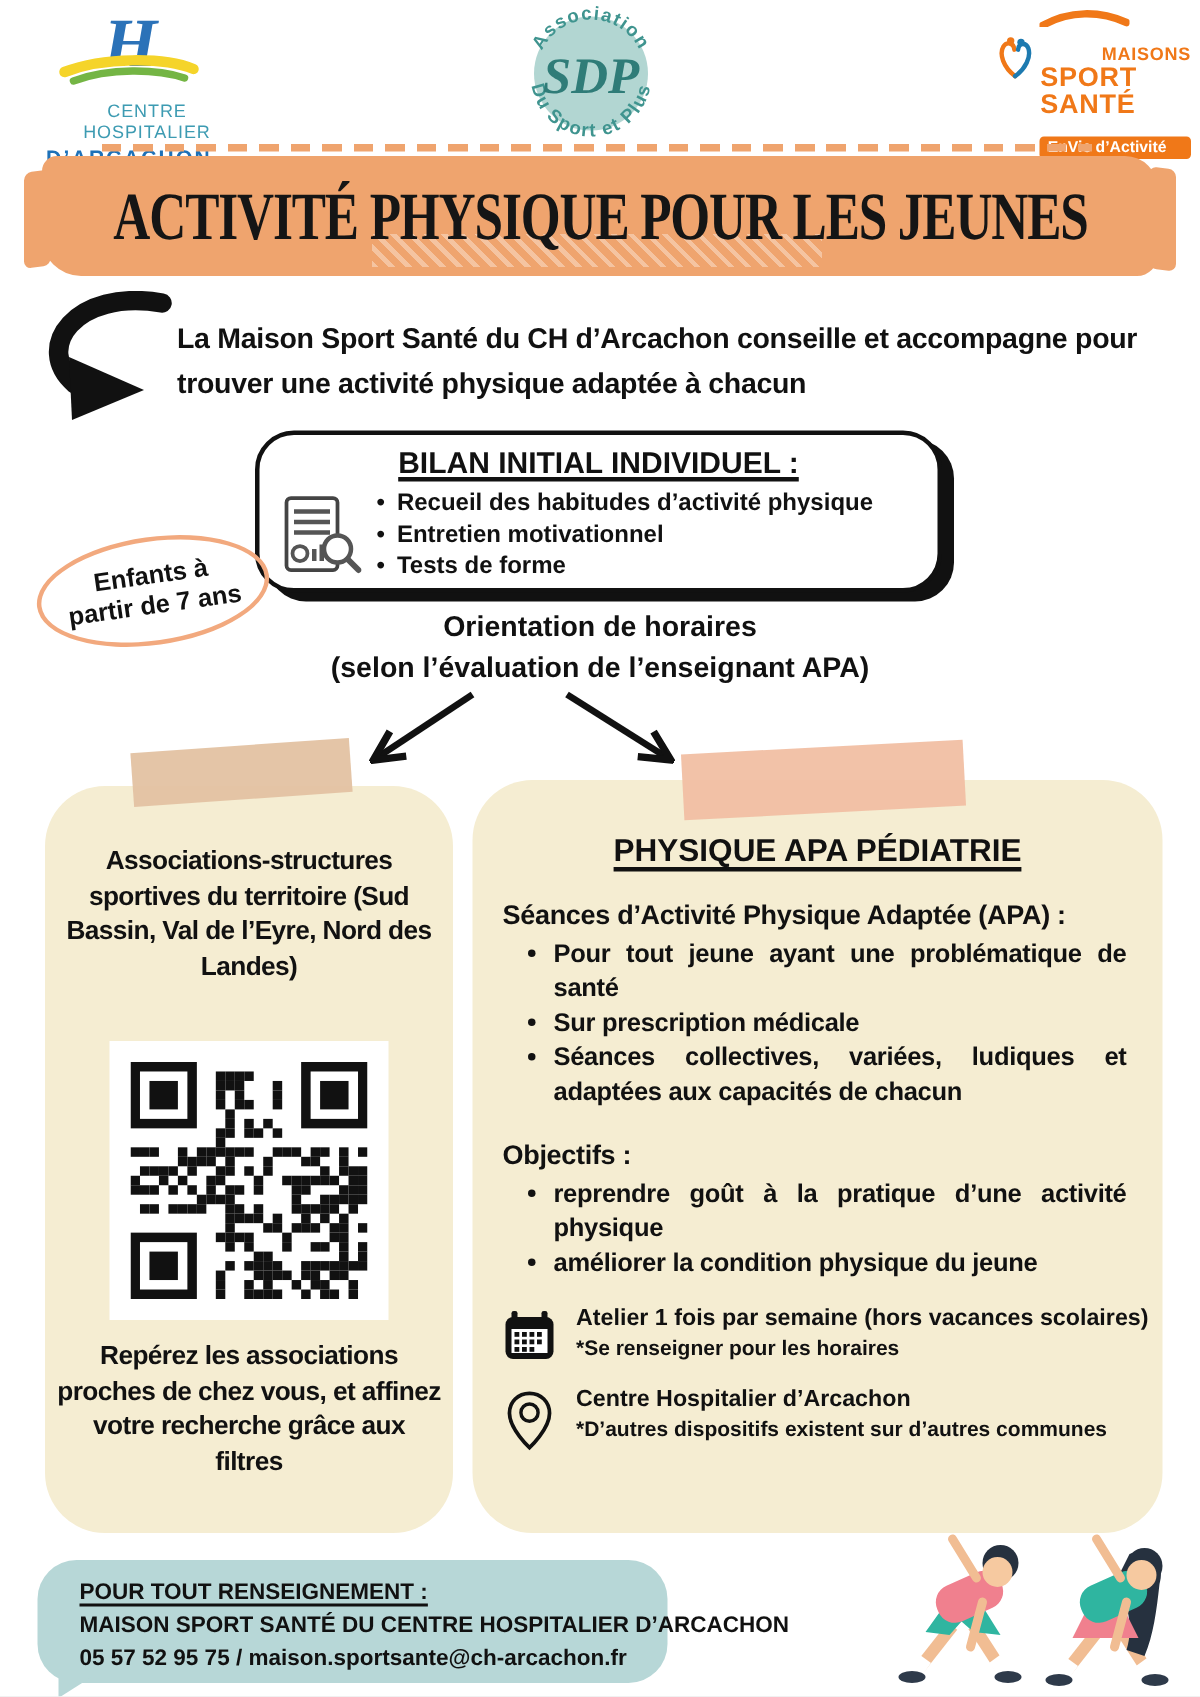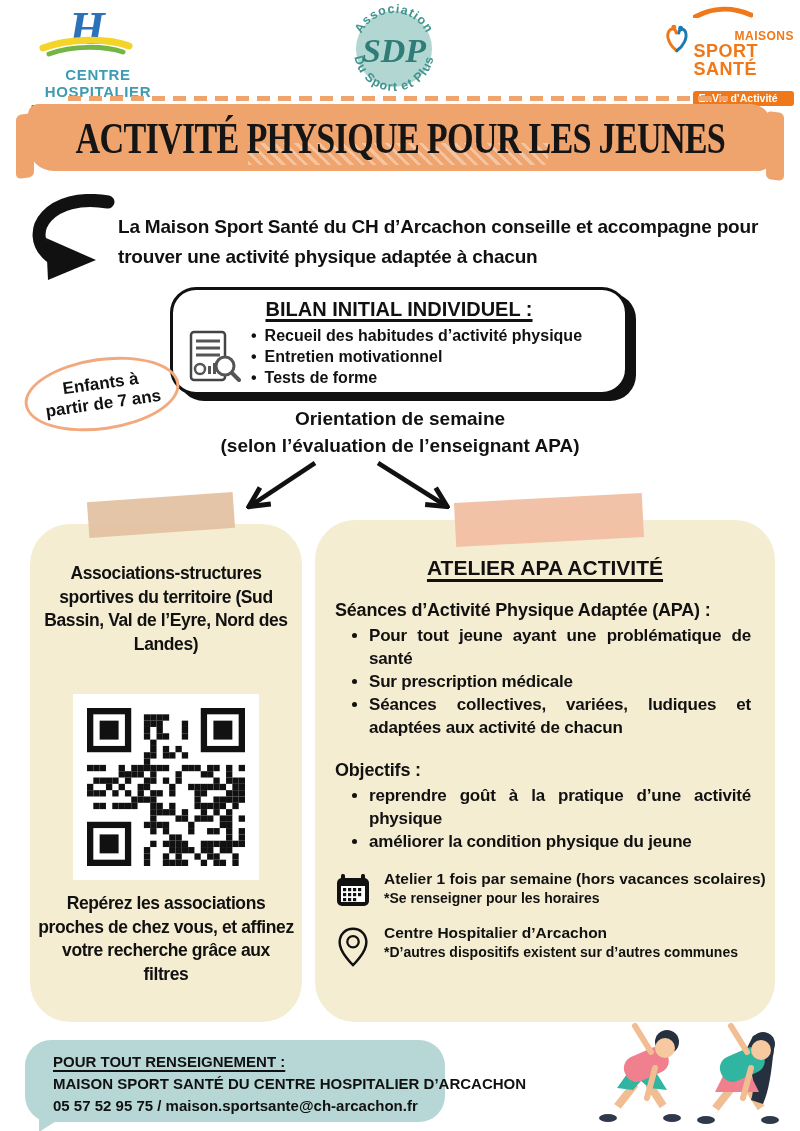--- a/index.html
+++ b/index.html
@@ -1,32 +1,32 @@
 <!DOCTYPE html>
 <html><head>
 <meta charset="utf-8">
 <style>
   html,body{margin:0;padding:0;background:#e8e8e8;}
   .page{position:relative;width:800px;height:1131px;background:#ffffff;margin:0 auto;
         font-family:"Liberation Sans", sans-serif;color:#111;overflow:hidden;}
 
   
   .logo-ch{position:absolute;left:16px;top:8px;width:140px;text-align:center;}
-  .logo-ch .l1{font-size:15px;font-weight:bold;color:#3d9bb2;letter-spacing:.6px;margin-top:2px;margin-left:24px;}
+  .logo-ch .l1{font-size:12px;font-weight:normal;color:#3d9bb2;letter-spacing:.6px;margin-top:2px;margin-left:24px;}
   .logo-ch .l2{font-size:14px;font-weight:bold;color:#1d71b8;letter-spacing:1.5px;margin-top:2px;}
   .logo-sdp{position:absolute;left:342px;top:2px;width:104px;height:94px;}
   .logo-mss{position:absolute;left:664px;top:6px;width:130px;display:flex;gap:4px;}
   .mss-text{display:flex;flex-direction:column;line-height:1;}
   .mss-text .m1{color:#f07818;font-weight:bold;font-size:12px;letter-spacing:.5px;margin-top:12px;margin-left:41px;}
   .mss-text .m2,.mss-text .m3{color:#f07818;font-weight:bold;font-size:18px;letter-spacing:.5px;}
   .mss-tag{background:#f07818;color:#fff;font-weight:bold;font-size:10.5px;border-radius:3px;
            padding:2px 5px;margin-top:13px;white-space:nowrap;}
 
   
-  .banner{position:absolute;left:28px;top:104px;width:744px;height:67px;background:#efa46e;
+  .banner{position:absolute;left:28px;top:104px;width:744px;height:80px;background:#efa46e;
           border-radius:10px 22px 14px 26px;display:flex;align-items:center;justify-content:center;}
   .banner::before{content:"";position:absolute;left:-12px;top:10px;width:18px;height:64px;
           background:#efa46e;transform:skewY(-8deg);border-radius:5px;}
   .banner::after{content:"";position:absolute;right:-12px;top:8px;width:18px;height:68px;
           background:#efa46e;transform:skewY(6deg);border-radius:5px;}
   .banner-dashes{position:absolute;left:40px;top:-8px;width:660px;height:5px;
           background:repeating-linear-gradient(90deg,#efa46e 0 13px,transparent 13px 21px);}
   .banner-hatch{position:absolute;left:220px;bottom:6px;width:300px;height:22px;opacity:.5;
           background:repeating-linear-gradient(45deg,rgba(255,255,255,.7) 0 3px,transparent 3px 8px);}
   .banner-title{font-family:"Liberation Serif", serif;font-weight:bold;font-size:45px;color:#151515;
@@ -175,21 +175,21 @@
       <li>Tests de forme</li>
     </ul>
   </div>
 
   <div class="age">
     <span>Enfants à</span>
     <span>partir de 7 ans</span>
   </div>
 
   <div class="orientation">
-    <div>Orientation de semaine</div>
+    <div>Orientation de horaires</div>
     <div>(selon l’évaluation de l’enseignant APA)</div>
   </div>
   <svg class="diverge" width="260" height="54" viewBox="0 0 260 54">
     <defs>
       <marker id="ah" viewBox="0 0 10 10" refX="7" refY="5" markerWidth="5.5" markerHeight="5.5" orient="auto-start-reverse">
         <path d="M1,1 L9,5 L1,9" fill="none" stroke="#111" stroke-width="2"></path>
       </marker>
     </defs>
     <line x1="100" y1="5" x2="38" y2="46" stroke="#111" stroke-width="4.5" marker-end="url(#ah)"></line>
     <line x1="163" y1="5" x2="228" y2="46" stroke="#111" stroke-width="4.5" marker-end="url(#ah)"></line>
@@ -397,27 +397,27 @@
           <rect x="0" y="108" width="42" height="42" fill="#111"></rect>
           <rect x="6" y="114" width="30" height="30" fill="#fff"></rect>
           <rect x="12" y="120" width="18" height="18" fill="#111"></rect>
         </svg>
     </div>
     <div class="cl-footer">Repérez les associations proches de chez vous, et affinez votre recherche grâce aux filtres</div>
   </div>
   <div class="tape tape-left"></div>
 
   <div class="card card-right">
-    <div class="cr-title">ATELIER APA ACTIVITÉ</div>
+    <div class="cr-title">PHYSIQUE APA PÉDIATRIE</div>
     <div class="cr-body">
       <div class="cr-label">Séances d’Activité Physique Adaptée (APA) :</div>
       <ul class="cr-list">
         <li>Pour tout jeune ayant une problématique de santé</li>
         <li>Sur prescription médicale</li>
-        <li>Séances collectives, variées, ludiques et adaptées aux activité de chacun</li>
+        <li>Séances collectives, variées, ludiques et adaptées aux capacités de chacun</li>
       </ul>
       <div class="cr-label">Objectifs :</div>
       <ul class="cr-list">
         <li>reprendre goût à la pratique d’une activité physique</li>
         <li>améliorer la condition physique du jeune</li>
       </ul>
 
       <div class="info-row">
         <svg class="info-icon" width="36" height="36" viewBox="0 0 36 36">
           <rect x="6" y="2" width="4" height="7" rx="1.5" fill="#111"></rect>

